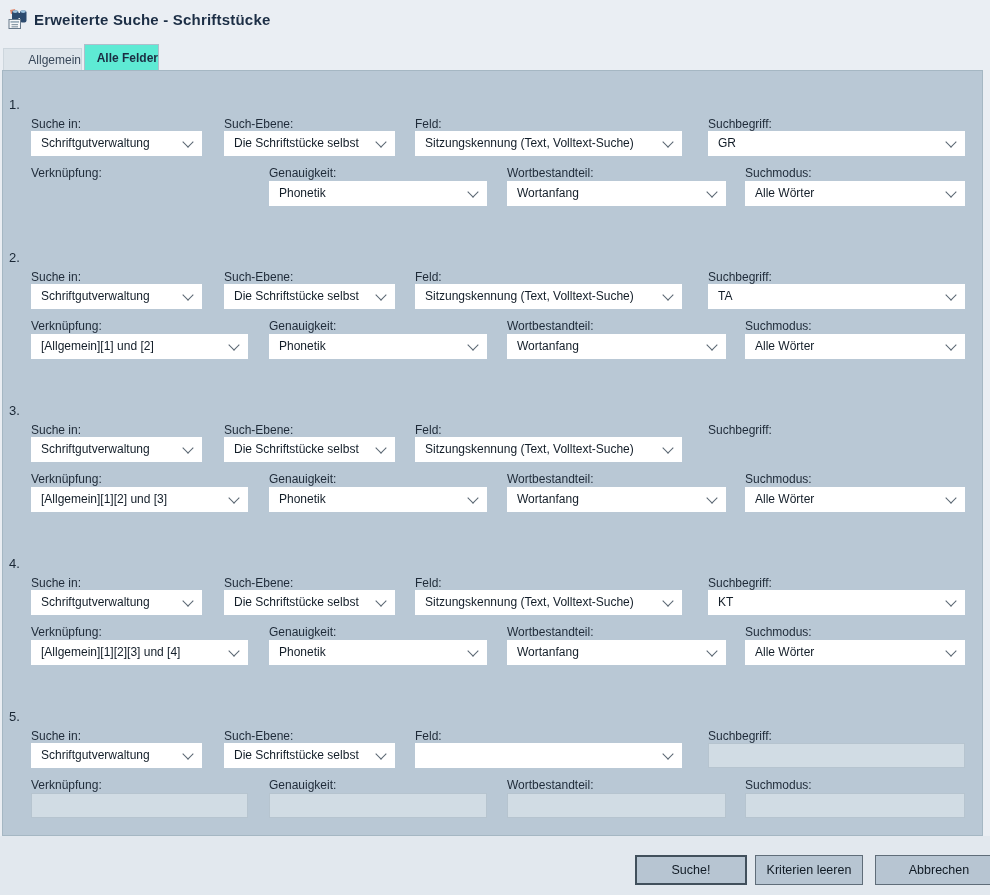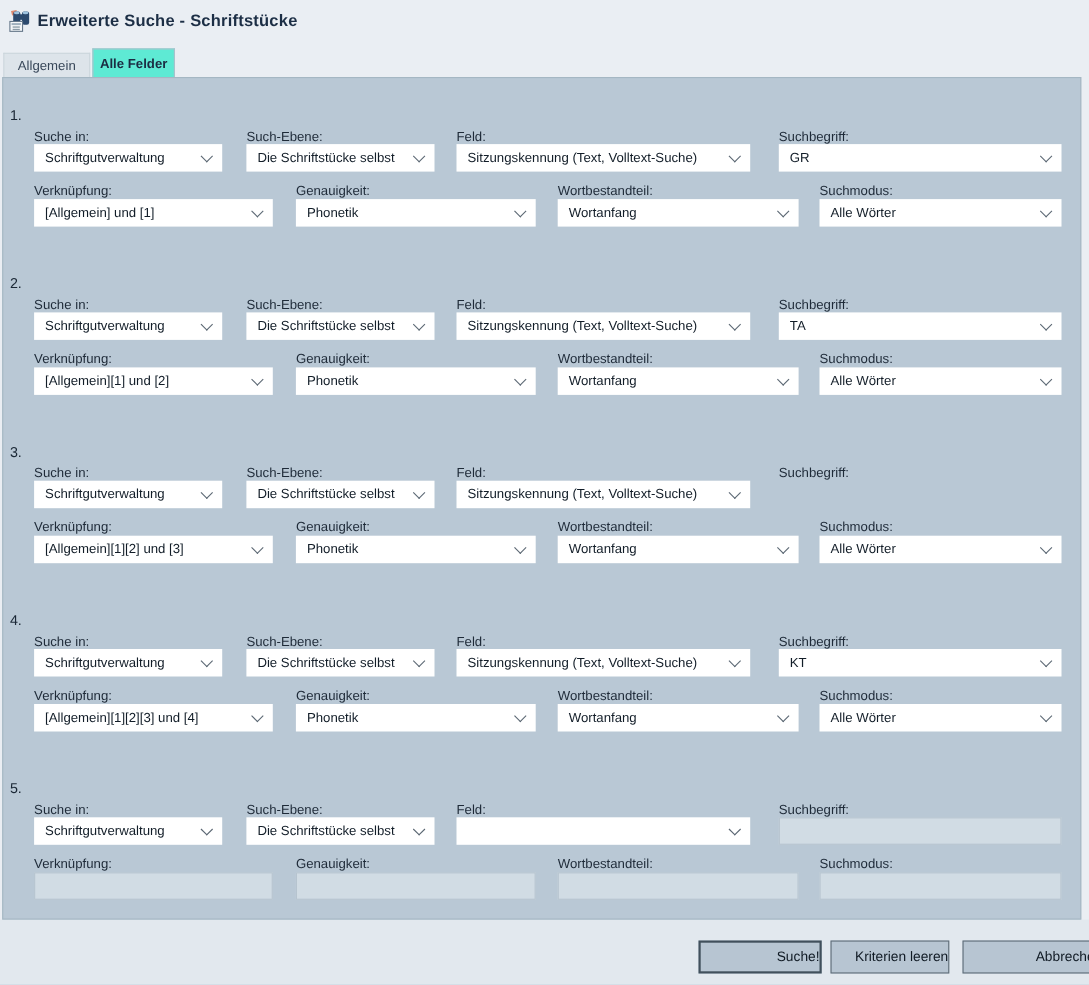--- a/index.html
+++ b/index.html
@@ -7,21 +7,21 @@
     width:990px;height:895px;position:relative;overflow:hidden;
     background:#eaeef3;
     font-family:"Liberation Sans","DejaVu Sans",sans-serif;
     -webkit-font-smoothing:antialiased;
   }
   
   .titlebar{position:absolute;left:0;top:0;width:990px;height:44px;background:#eaeef3}
   .app-icon{position:absolute;left:7px;top:7px;width:24px;height:24px}
   .title{position:absolute;left:34px;top:11px;font-size:15px;font-weight:bold;color:#1c2e45;letter-spacing:.2px}
   
-  .tab{position:absolute;font-size:12px;text-align:center;box-sizing:border-box;cursor:default}
+  .tab{position:absolute;font-size:12px;text-align:right;box-sizing:border-box;cursor:default}
   .tab-inactive{left:3px;top:48px;width:79px;height:22px;line-height:22px;background:#dde4ea;color:#39485a;border:1px solid #cdd6dd;border-bottom:none}
   .tab-active{left:84px;top:44px;width:75px;height:26px;line-height:26px;background:#5eead4;color:#1b2c42;font-weight:bold;border:1px solid #aebfcb;border-bottom:none;z-index:3}
   
   .panel{
     position:absolute;left:2px;top:70px;width:981px;height:766px;
     background:#b9c8d5;border:1px solid #a5b7c3;box-sizing:border-box;
     padding-top:26px;z-index:2;
   }
   .section{position:relative;height:153px}
   .secnum{position:absolute;left:6px;top:0;font-size:13px;color:#1a2735}
@@ -45,21 +45,21 @@
   .f5l{left:28px;top:69px}   .f5c{left:28px;top:84px;width:217px}
   .f6l{left:266px;top:69px}  .f6c{left:266px;top:84px;width:218px}
   .f7l{left:504px;top:69px}  .f7c{left:504px;top:84px;width:219px}
   .f8l{left:742px;top:69px}  .f8c{left:742px;top:84px;width:220px}
   
   .bottombar{position:absolute;left:0;top:836px;width:990px;height:59px;background:#e2e8ee}
   .btn{
     position:absolute;top:19px;height:30px;box-sizing:border-box;
     background:#b7c5d2;border:1px solid #5f6d79;
     font-family:"Liberation Sans","DejaVu Sans",sans-serif;
-    font-size:12.5px;color:#101a24;cursor:default;padding:0;text-align:right;
+    font-size:12.5px;color:#101a24;cursor:default;padding:0;
   }
   .btn-default{left:635px;width:112px;border:2px solid #41505c}
   .btn-clear{left:755px;width:108px}
   .btn-cancel{left:875px;width:128px}
 </style>
 </head>
 <body>
 
 <div class="titlebar">
   <svg class="app-icon" viewBox="0 0 24 24">
@@ -102,24 +102,20 @@
       <span class="chev"></span>
     </div>
 
     <div class="lbl f4l">Suchbegriff:</div>
     <div class="combo f4c">
       <span class="ctext">GR</span>
       <span class="chev"></span>
     </div>
 
     <div class="lbl f5l">Verknüpfung:</div>
-    <div class="combo f5c">
-      <span class="ctext">[Allgemein] und [1]</span>
-      <span class="chev"></span>
-    </div>
 
     <div class="lbl f6l">Genauigkeit:</div>
     <div class="combo f6c">
       <span class="ctext">Phonetik</span>
       <span class="chev"></span>
     </div>
 
     <div class="lbl f7l">Wortbestandteil:</div>
     <div class="combo f7c">
       <span class="ctext">Wortanfang</span>

